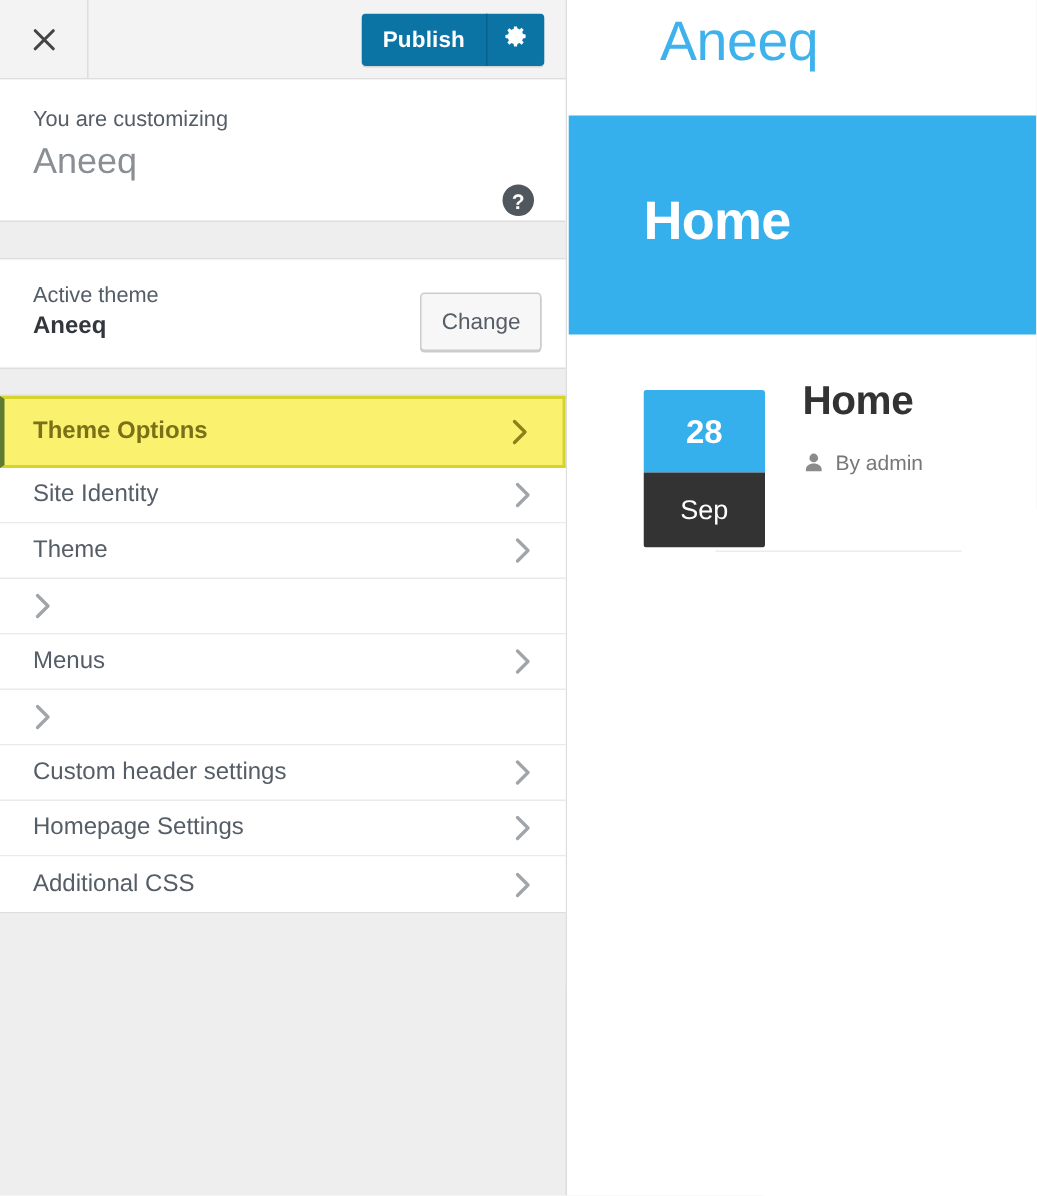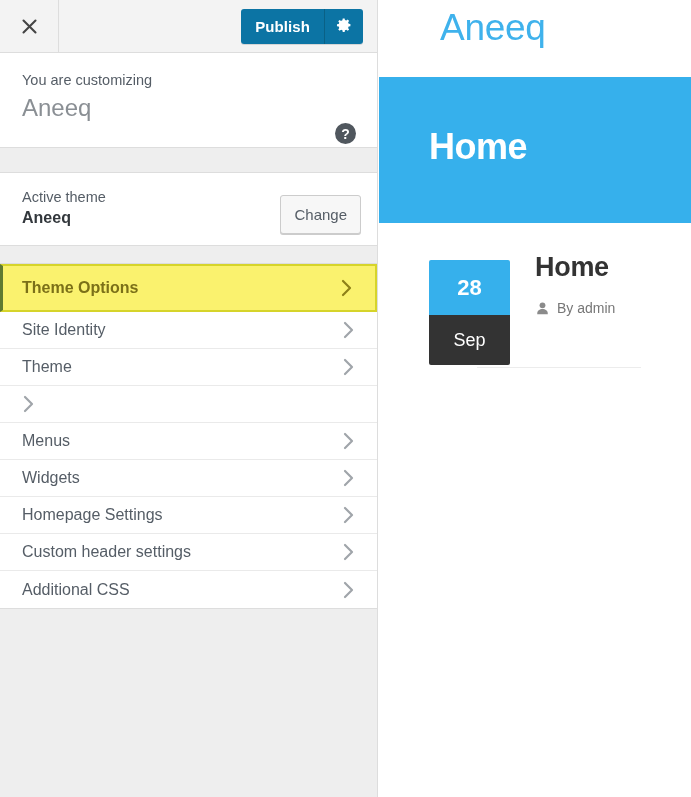--- a/index.html
+++ b/index.html
@@ -396,37 +396,36 @@
         </div>
         <div class="panel-item">
           <span class="panel-label">Menus</span>
           <span class="panel-chevron">
             <svg width="13" height="20" viewBox="0 0 13 20">
               <path d="M3 3 L10 10 L3 17" fill="none" stroke="currentColor" stroke-width="2.2" stroke-linecap="round" stroke-linejoin="round"></path>
             </svg>
           </span>
         </div>
         <div class="panel-item">
-          <span class="panel-label">Widgets</span>
+          <span class="panel-chevron">
+            <svg width="13" height="20" viewBox="0 0 13 20">
+              <path d="M3 3 L10 10 L3 17" fill="none" stroke="currentColor" stroke-width="2.2" stroke-linecap="round" stroke-linejoin="round"></path>
+            </svg>
+          </span>
+        </div>
+        <div class="panel-item">
+          <span class="panel-label">Custom header settings</span>
           <span class="panel-chevron">
             <svg width="13" height="20" viewBox="0 0 13 20">
               <path d="M3 3 L10 10 L3 17" fill="none" stroke="currentColor" stroke-width="2.2" stroke-linecap="round" stroke-linejoin="round"></path>
             </svg>
           </span>
         </div>
         <div class="panel-item">
           <span class="panel-label">Homepage Settings</span>
-          <span class="panel-chevron">
-            <svg width="13" height="20" viewBox="0 0 13 20">
-              <path d="M3 3 L10 10 L3 17" fill="none" stroke="currentColor" stroke-width="2.2" stroke-linecap="round" stroke-linejoin="round"></path>
-            </svg>
-          </span>
-        </div>
-        <div class="panel-item">
-          <span class="panel-label">Custom header settings</span>
           <span class="panel-chevron">
             <svg width="13" height="20" viewBox="0 0 13 20">
               <path d="M3 3 L10 10 L3 17" fill="none" stroke="currentColor" stroke-width="2.2" stroke-linecap="round" stroke-linejoin="round"></path>
             </svg>
           </span>
         </div>
         <div class="panel-item">
           <span class="panel-label">Additional CSS</span>
           <span class="panel-chevron">
             <svg width="13" height="20" viewBox="0 0 13 20">

